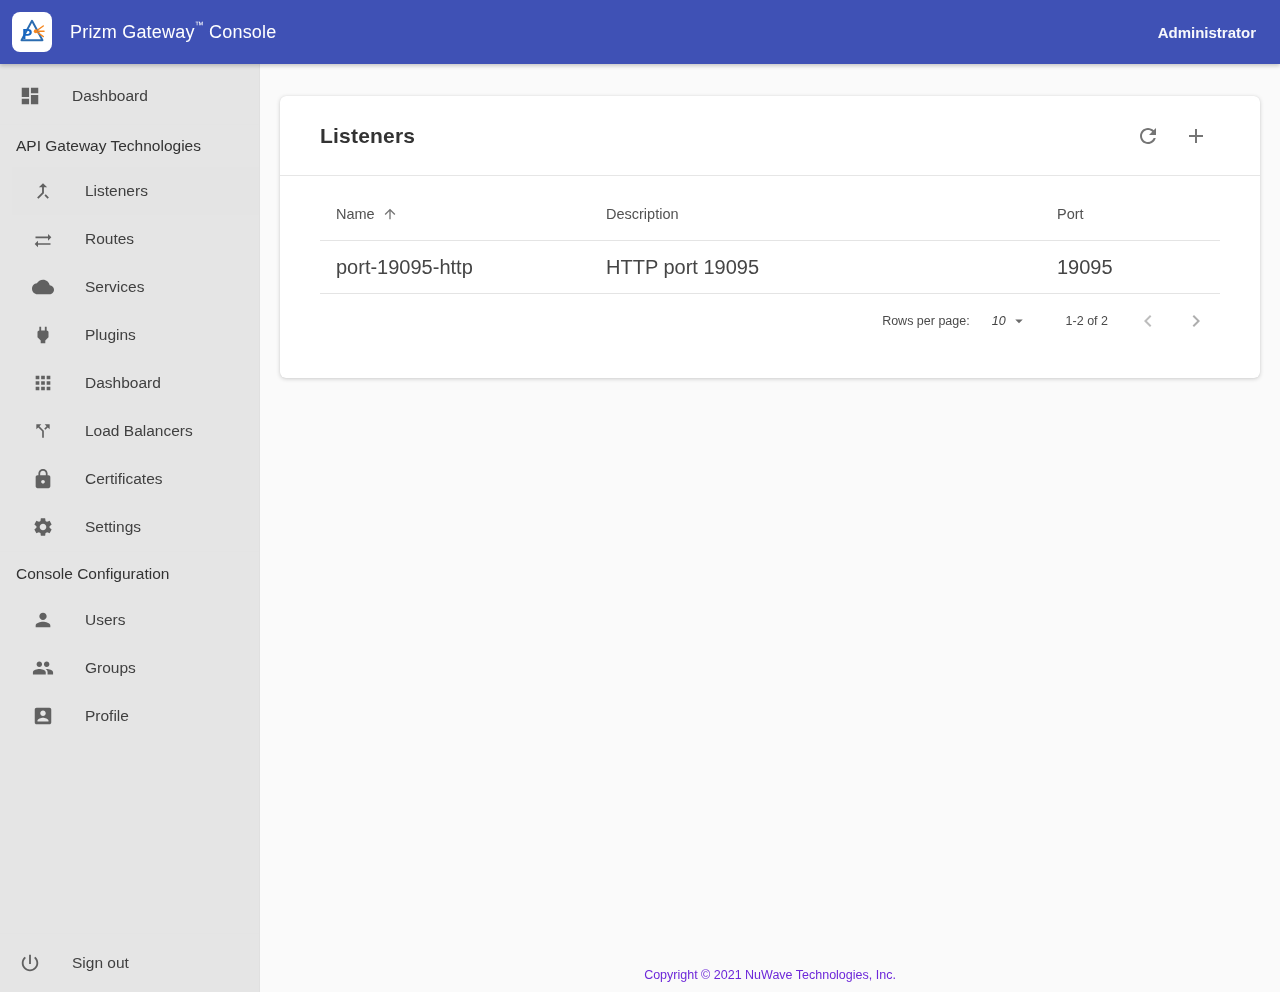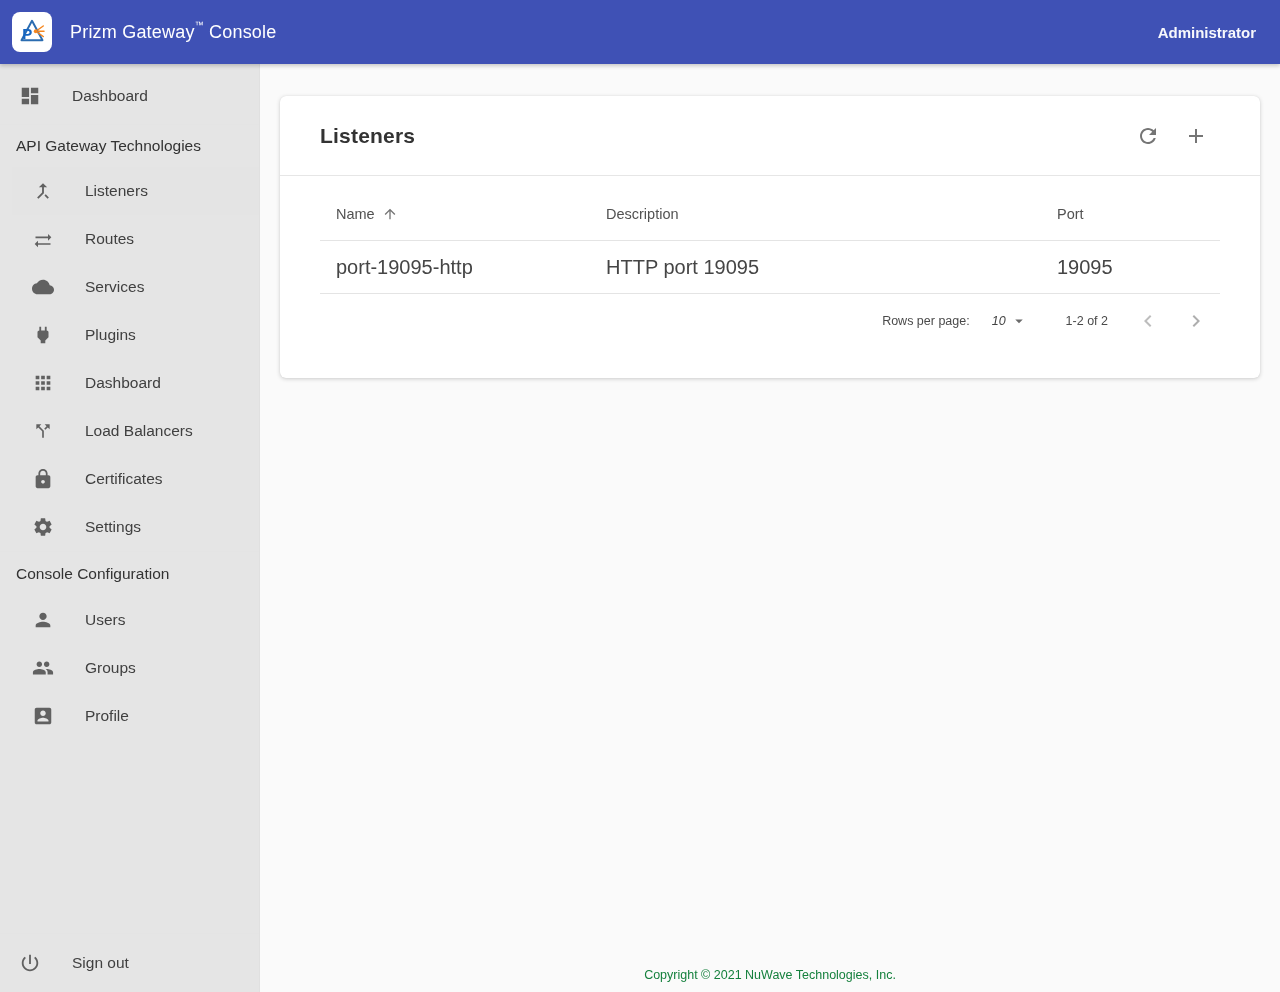--- a/index.html
+++ b/index.html
@@ -81,21 +81,21 @@
   .rpp-label { margin-right:22px; }
   .rpp-select { display:flex; align-items:center; cursor:pointer; color:#424242;font-style:italic; }
   .rpp-select .caret { width:18px; height:18px; color:#6b6b6b; margin-left:4px; }
   .range { margin-left:38px; }
   .pg-btn { width:24px; height:24px; border:none; background:none; padding:0;
     display:flex; align-items:center; justify-content:center; }
   .pg-btn.prev { margin-left:28px; color:#bdbdbd; }
   .pg-btn.next { margin-left:24px; color:#aeaeae; }
 
   .footer { position:absolute; left:0; right:0; bottom:10px; text-align:center;
-    font-size:12.5px; color:#15803d; }
+    font-size:12.5px; color:#6d28d9; }
 
   svg { display:block; }
 </style>
 </head>
 <body>
 
 <header class="appbar">
   <div class="logo-box">
     <svg width="30" height="30" viewBox="0 0 40 40">
       <path d="M20 5 L34 31 L6 31 Z" fill="none" stroke="#2b6cb0" stroke-width="2.6" stroke-linejoin="round"></path>

